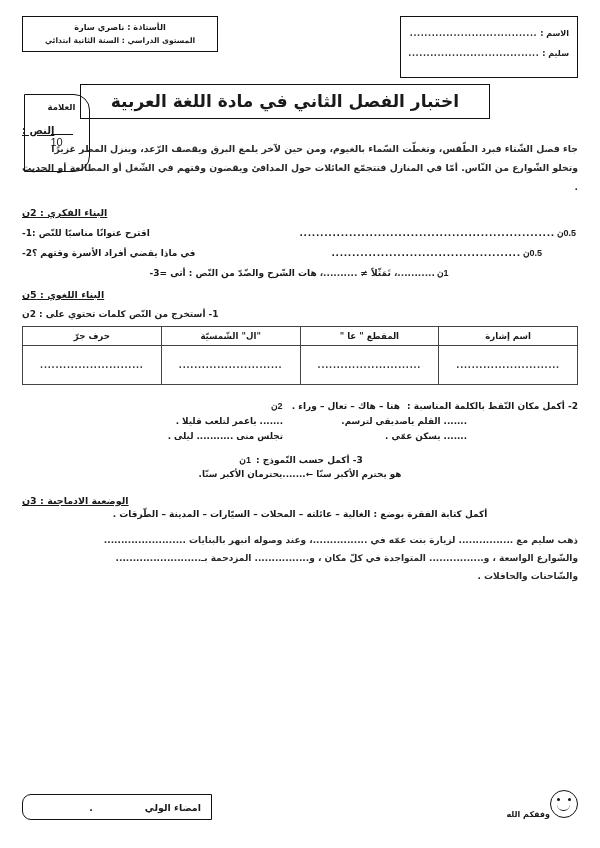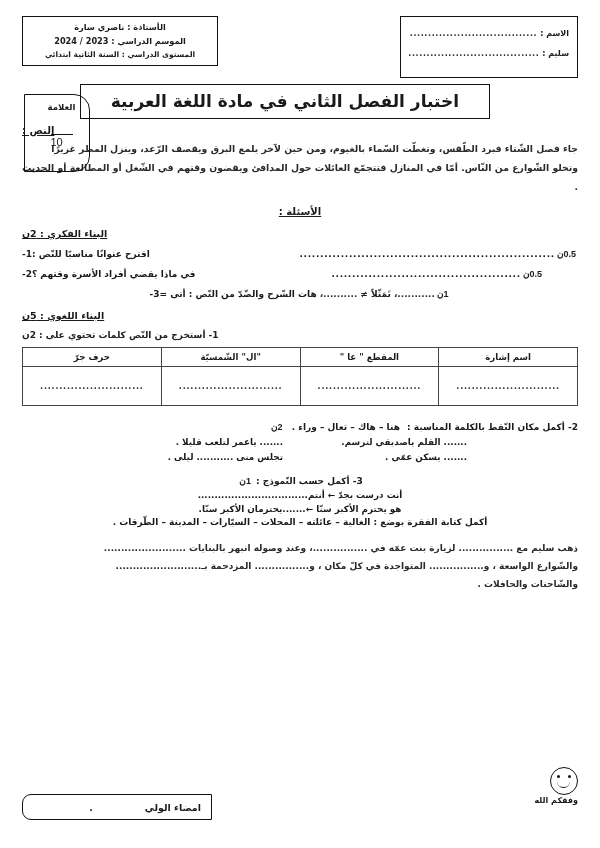--- a/index.html
+++ b/index.html
@@ -308,24 +308,24 @@
     box-sizing: border-box;
     display: flex;
     align-items: center;
     padding: 0 10px;
     font-size: 9.5px;
     font-weight: bold;
     gap: 52px;
   }
   .good-luck {
     display: flex;
-    flex-direction: column;
-    align-items: flex-start;
+    flex-direction: row;
+    align-items: flex-end;
     margin-left: 120px;
-    margin-bottom: 15px;
+    margin-bottom: 1px;
   }
   .smiley {
     width: 26px;
     height: 26px;
     border: 1.3px solid #111;
     border-radius: 50%;
     position: relative;
     margin-bottom: 1px;
   }
   .smiley .eye {
@@ -360,21 +360,20 @@
         <span class="dots-inline">........................................</span>
       </div>
       <div class="student-field">
         <span class="lbl">سليم :</span>
         <span class="dots-inline">........................................</span>
       </div>
     </div>
 
     <div class="teacher-box">
       <div class="teacher-line">الأستاذة : ناصري سارة</div>
-      <div class="teacher-line">الموسم الدراسي : 2023 / 2024</div>
       <div class="teacher-line sub">المستوى الدراسي : السنة الثانية ابتدائي</div>
     </div>
 
   </div>
 
   <div class="title-row">
     <div class="title-box">
       <div class="title-text">اختبار الفصل الثاني في مادة اللغة العربية</div>
     </div>
   </div>
@@ -385,21 +384,20 @@
   </div>
 
   <div class="content" style="margin-top:6px;">
 
     <div class="nass-head">النص :</div>
     <div class="passage">
       <p>جاء فصل الشّتاء فبرد الطّقس، وتغطّت السّماء بالغيوم، ومن حين لآخر يلمع البرق ويقصف الرّعد، وينزل المطر غزيرًا</p>
       <p>وتخلو الشّوارع من النّاس. أمّا في المنازل فتتجمّع العائلات حول المدافئ ويقضون وقتهم في الشّغل أو المطالعة أو الحديث .</p>
     </div>
 
-    <div class="center-head">الأسئلة :</div>
 
     <div class="section-head">البناء الفكري : 2ن</div>
 
     <div class="q-row">
       <span class="pts">0.5ن</span>
       <span class="grow">..............................................................</span>
       <span>اقترح عنوانًا مناسبًا للنّص :</span>
       <span>1-</span>
     </div>
 
@@ -456,23 +454,23 @@
     </div>
     <div class="fill-pair">
       <span class="cell">....... يسكن عمّي .</span>
       <span class="cell">تجلس منى ........... ليلى .</span>
     </div>
 
     <div class="model-head">
       <span>3- أكمل حسب النّموذج :</span>
       <span class="pts">1ن</span>
     </div>
-    <div class="model-line">أنت درست بجدّ ← أنتم.................................</div>
     <div class="model-line">هو يحترم الأكبر سنّا ←.......يحترمان الأكبر سنّا.</div>
 
+    <div class="integ-head">الوضعية الادماجية : 3ن</div>
     <div class="integ-sub">
       <span>أكمل كتابة الفقرة بوضع :</span>
       <span class="words">الغالية – عائلته – المحلات – السيّارات – المدينة – الطّرقات .</span>
     </div>
 
     <div class="para-fill">
       <div>ذهب سليم مع ................ لزيارة بنت عمّه في ................، وعند وصوله انبهر بالبنايات ........................</div>
       <div>والشّوارع الواسعة ، و................ المتواجدة في كلّ مكان ، و................ المزدحمة بـ.........................</div>
       <div>والشّاحنات والحافلات .</div>
     </div>

